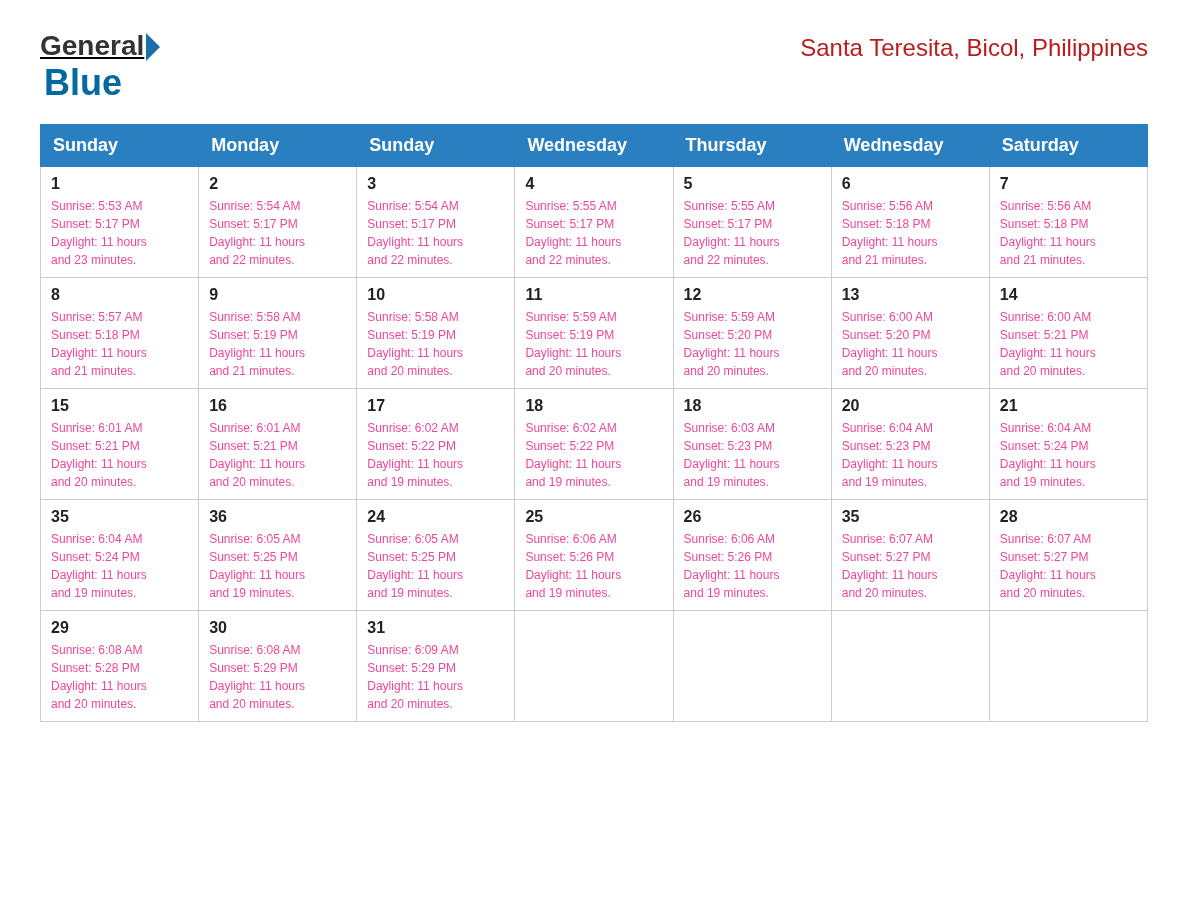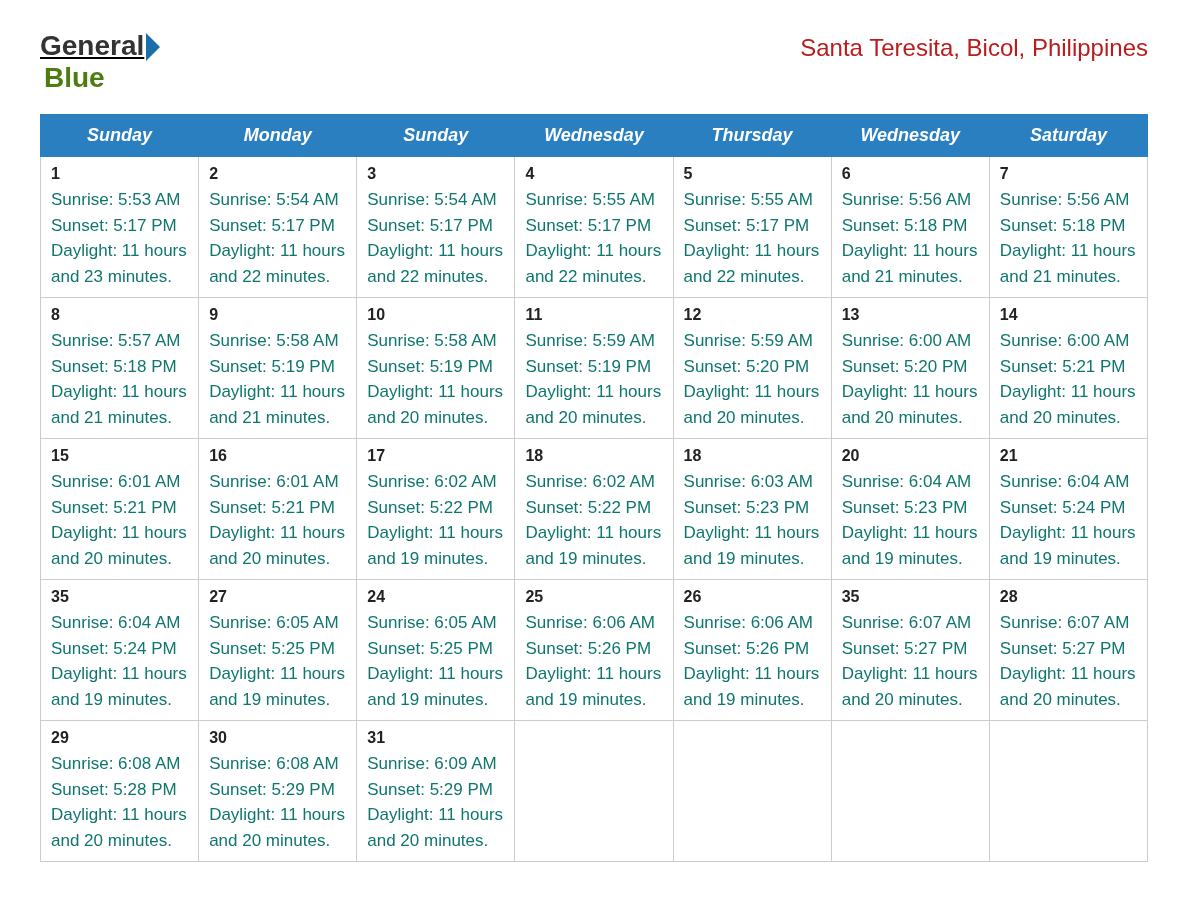--- a/index.html
+++ b/index.html
@@ -34,23 +34,23 @@
     .logo-blue-arrow {
       width: 0;
       height: 0;
       border-left: 14px solid #1a6fa8;
       border-top: 14px solid transparent;
       border-bottom: 14px solid transparent;
       margin-left: 2px;
       margin-top: 2px;
     }
     .logo-blue {
-      font-size: 28px;
-      font-weight: bold;
-      color: #4d7c0f;
+      font-size: 36px;
+      font-weight: bold;
+      color: #0369a1;
       margin-left: 4px;
     }
     .title-section {
       text-align: right;
     }
     .month-title {
       font-size: 52px;
       font-weight: bold;
       color: #222;
     }
@@ -62,43 +62,42 @@
     .calendar {
       width: 100%;
       border-collapse: collapse;
     }
     .calendar th {
       background-color: #2a7fc1;
       color: #fff;
       font-size: 18px;
       font-weight: bold;
       padding: 10px 12px;
-      text-align: center;
+      text-align: left;
       border: 1px solid #2a7fc1;
-      font-style: italic;
     }
     .calendar td {
       border: 1px solid #ccc;
       vertical-align: top;
       padding: 8px 10px;
       font-size: 13px;
       color: #333;
       width: 14.28%;
     }
     .day-number {
       font-size: 16px;
       font-weight: bold;
       color: #222;
       display: block;
       margin-bottom: 4px;
     }
     .day-info {
-      font-size: 17px;
+      font-size: 12px;
       line-height: 1.5;
-      color: #0f766e;
+      color: #ec4899;
     }
     .empty-cell {
       background: #fff;
     }
   </style>
 </head>
 <body>
 
 <div class="header">
   <div class="logo">
@@ -215,21 +214,21 @@
           <span class="day-number">21</span>
           <span class="day-info">Sunrise: 6:04 AM<br>Sunset: 5:24 PM<br>Daylight: 11 hours<br>and 19 minutes.</span>
         </td>
       </tr>
       <tr>
         <td>
           <span class="day-number">35</span>
           <span class="day-info">Sunrise: 6:04 AM<br>Sunset: 5:24 PM<br>Daylight: 11 hours<br>and 19 minutes.</span>
         </td>
         <td>
-          <span class="day-number">27</span>
+          <span class="day-number">36</span>
           <span class="day-info">Sunrise: 6:05 AM<br>Sunset: 5:25 PM<br>Daylight: 11 hours<br>and 19 minutes.</span>
         </td>
         <td>
           <span class="day-number">24</span>
           <span class="day-info">Sunrise: 6:05 AM<br>Sunset: 5:25 PM<br>Daylight: 11 hours<br>and 19 minutes.</span>
         </td>
         <td>
           <span class="day-number">25</span>
           <span class="day-info">Sunrise: 6:06 AM<br>Sunset: 5:26 PM<br>Daylight: 11 hours<br>and 19 minutes.</span>
         </td>

